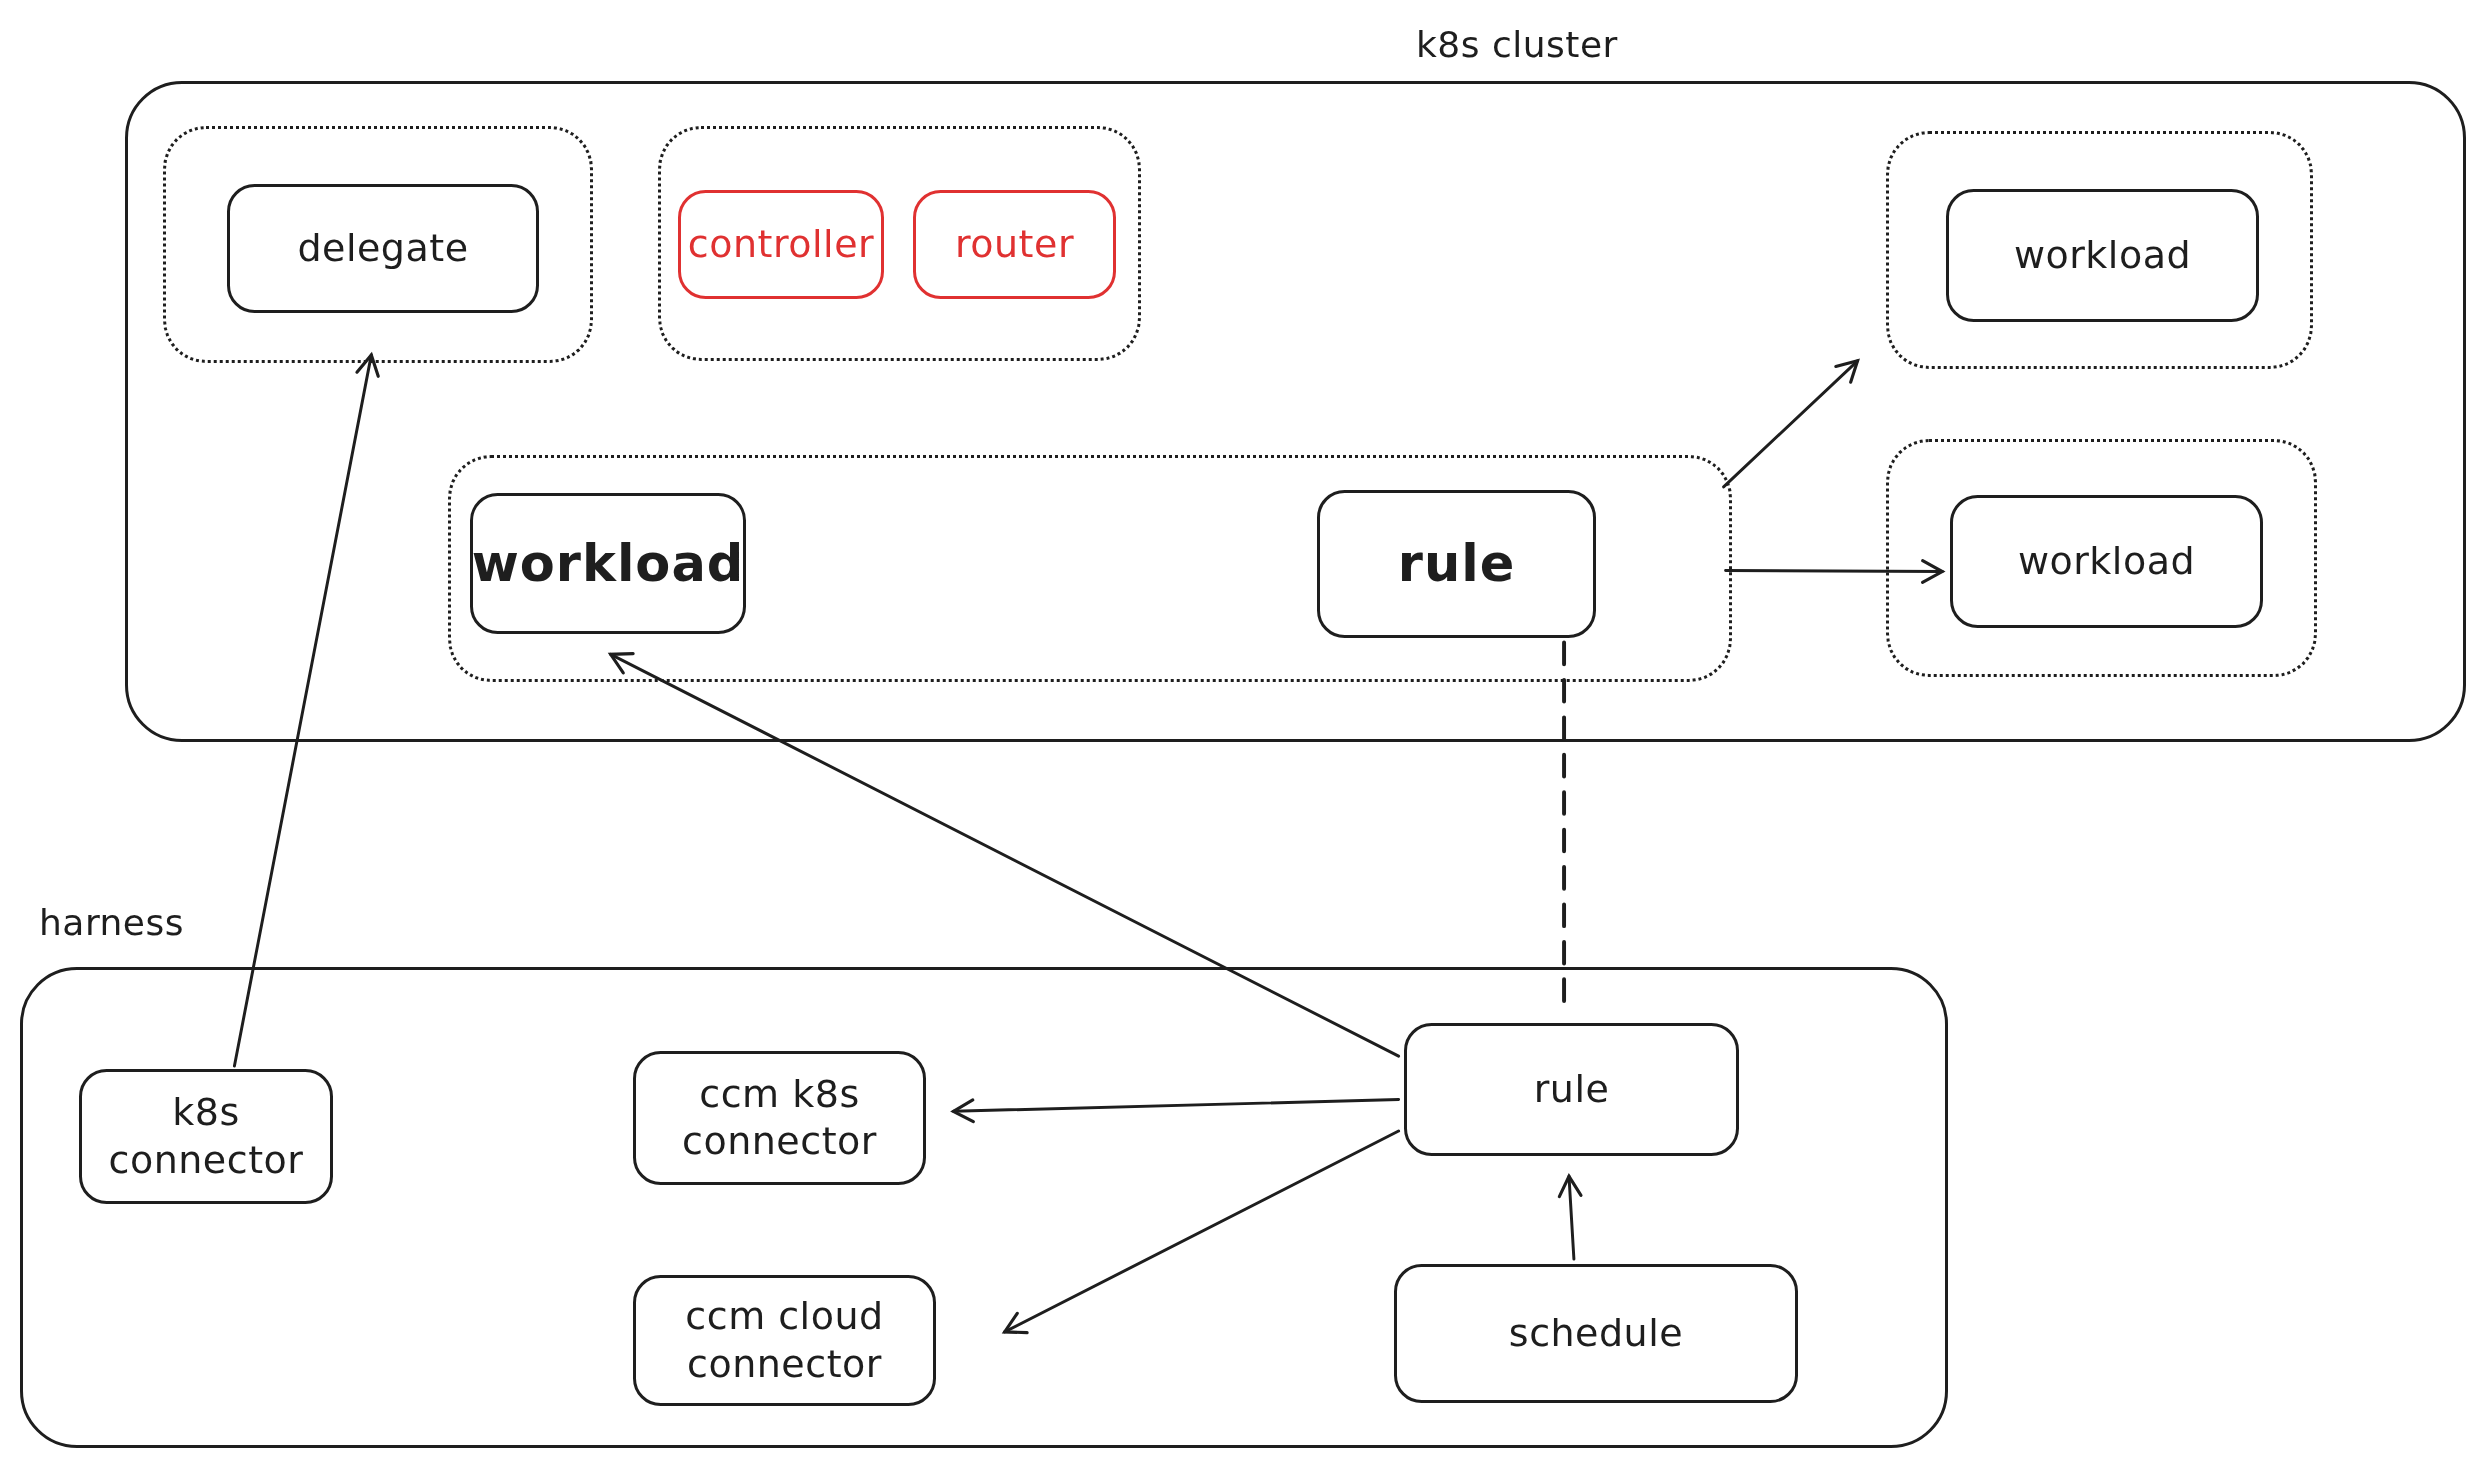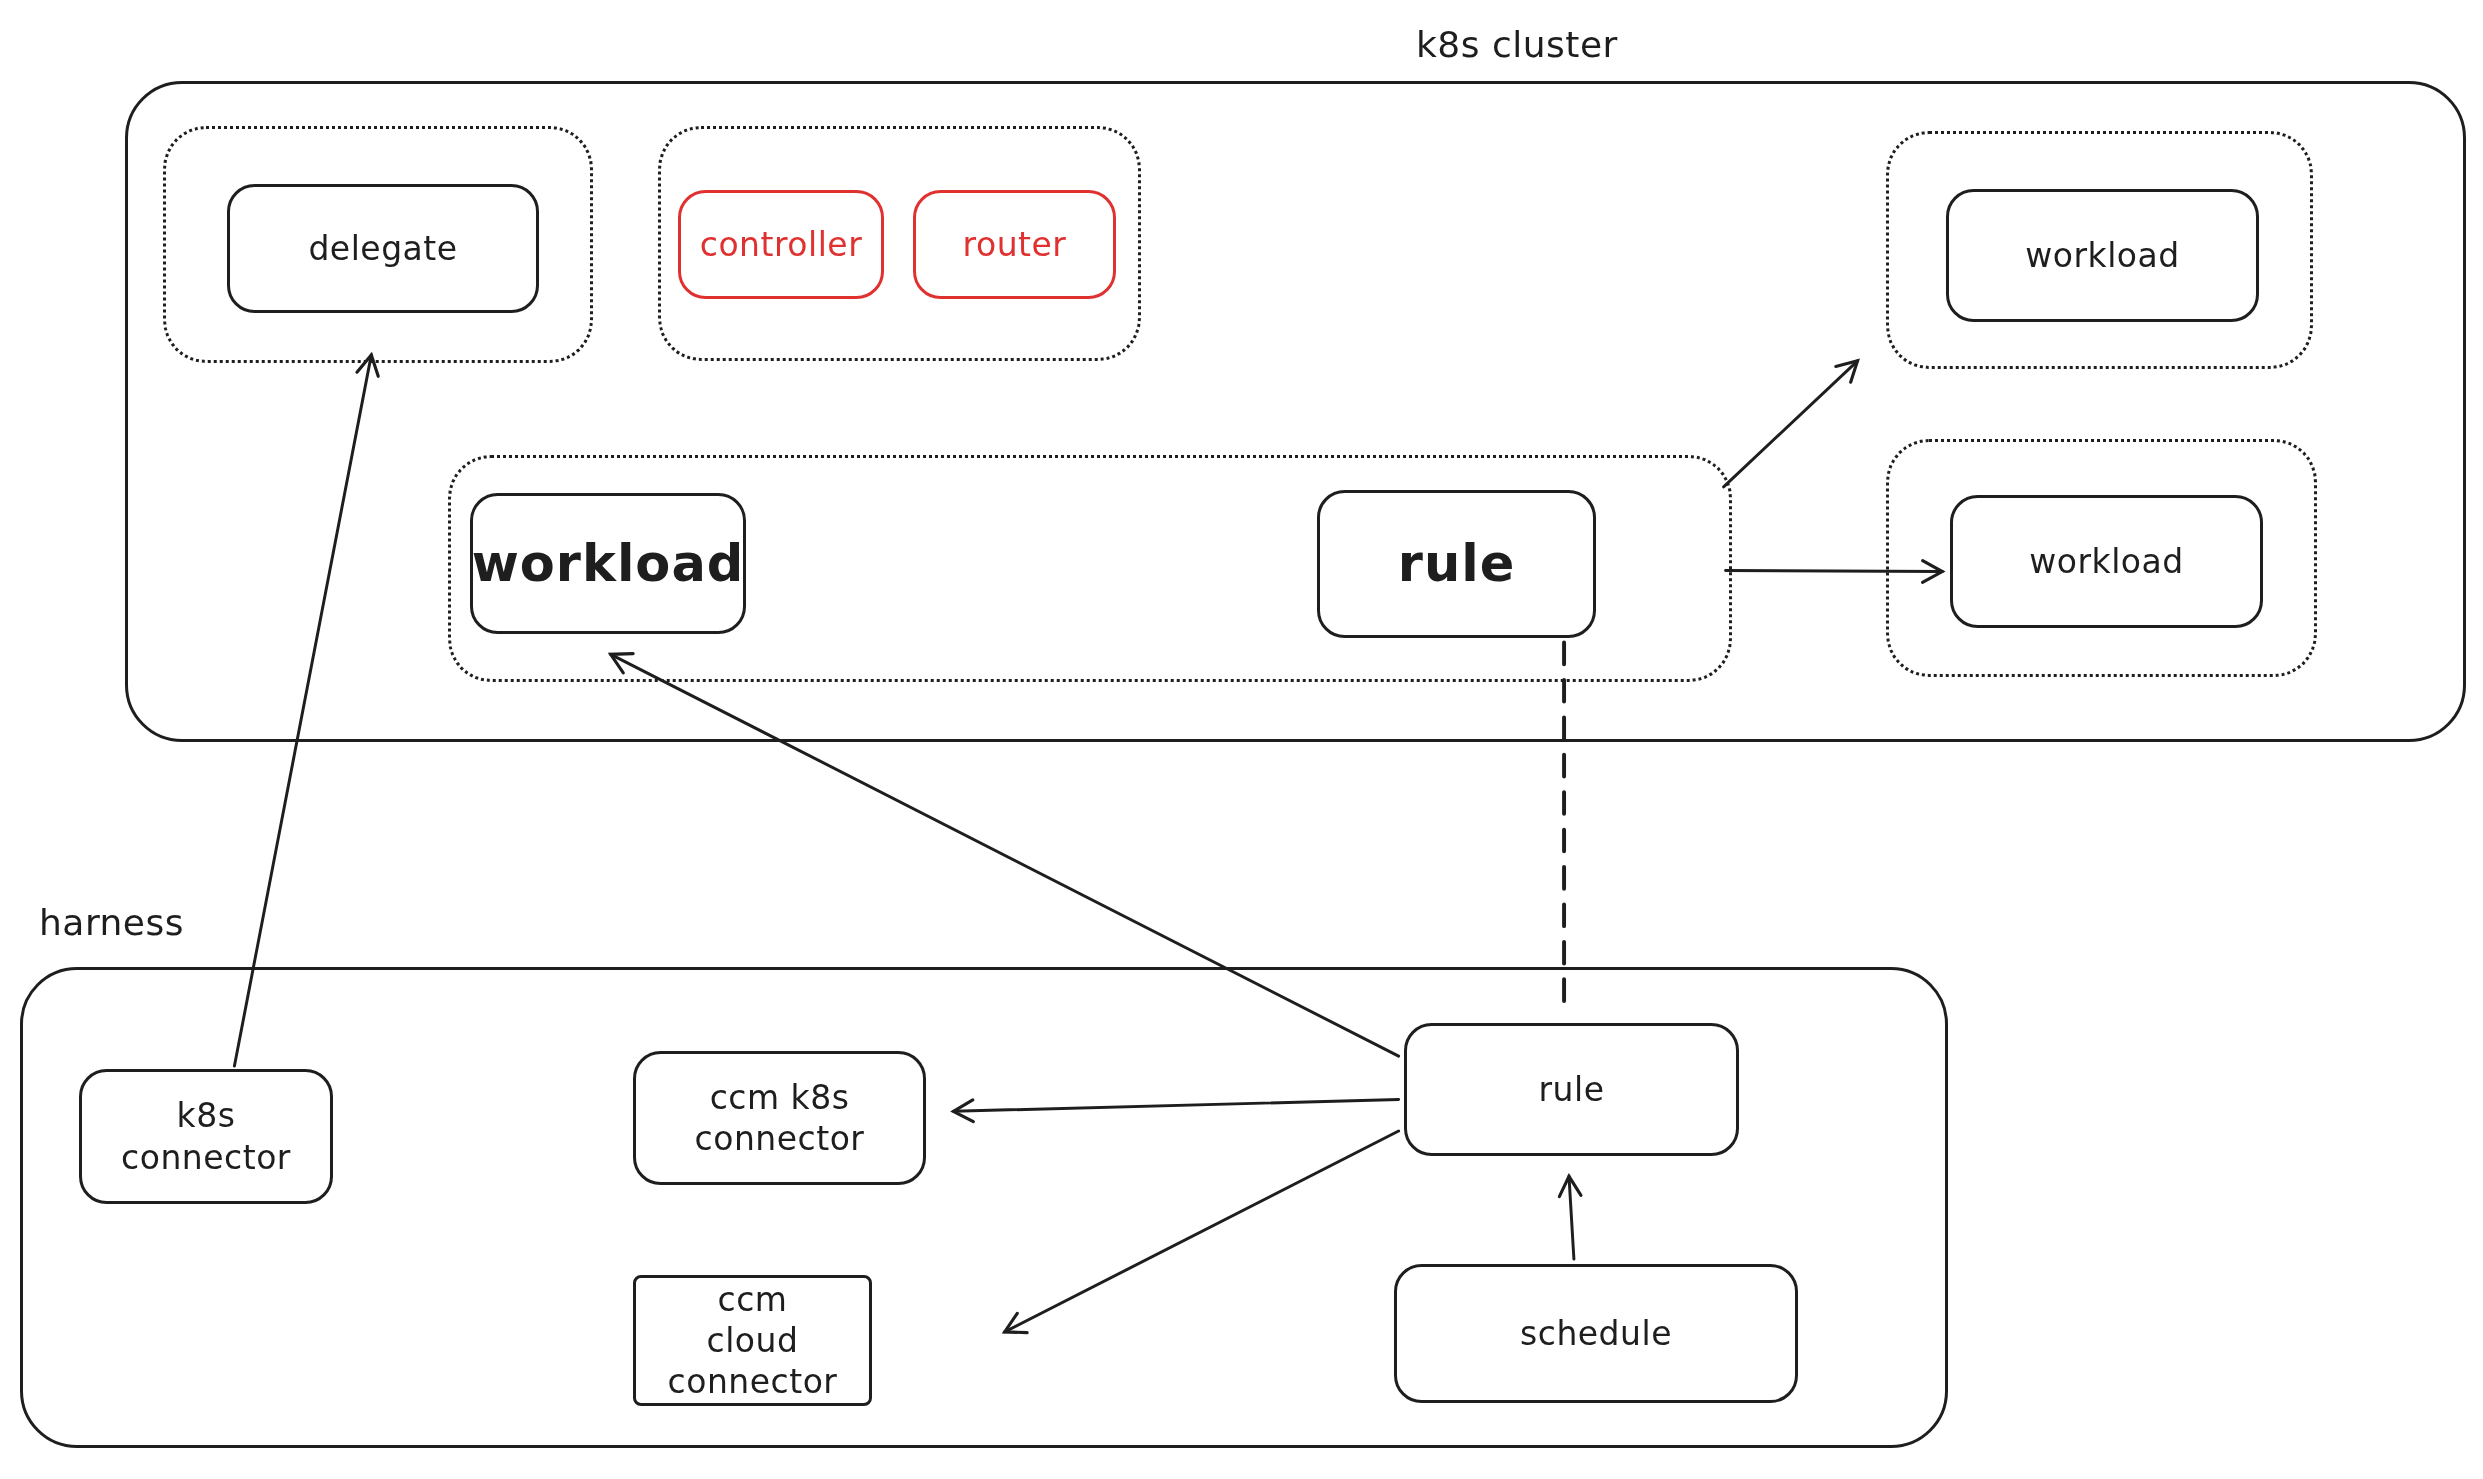--- a/index.html
+++ b/index.html
@@ -12,21 +12,21 @@
     overflow:hidden;
   }
   .abs{position:absolute;box-sizing:border-box;}
   
   .frame{border:3px solid #1e1e1e;border-radius:57px;background:transparent;}
   .group{border:3.9px dotted #1e1e1e;border-radius:43px;background:transparent;}
   
   .node{
     border:3.4px solid #1e1e1e;border-radius:27.6px;background:#ffffff;
     display:flex;align-items:center;justify-content:center;text-align:center;
-    font-size:33px;letter-spacing:0.5px;line-height:1.25;
+    font-size:38px;letter-spacing:0.5px;line-height:1.25;
   }
   .node.big{font-size:51px;font-weight:bold;letter-spacing:1px;}
   .node.red{border-color:#e03131;color:#e03131;}
   
   .free-label{font-size:36px;letter-spacing:0.5px;white-space:nowrap;}
   
   .k8s-frame      {left:125px; top:81px;  width:2341px;height:661px;}
   .k8s-label      {left:1416px;top:24px;}
   .delegate-group {left:163px; top:126px; width:430px; height:237px;}
   .delegate-box   {left:227px; top:184px; width:312px; height:129px;}
@@ -38,21 +38,21 @@
   .wl-mid-group   {left:1886px;top:439px; width:431px; height:238px;}
   .wl-mid-box     {left:1950px;top:495px; width:313px; height:133px;}
   .main-group     {left:448px; top:455px; width:1284px;height:227px;}
   .wl-main-box    {left:470px; top:493px; width:276px; height:141px;}
   .rule-main-box  {left:1317px;top:490px; width:279px; height:148px;}
   
   .harness-label  {left:39px;  top:902px;}
   .harness-frame  {left:19.7px;  top:967px; width:1928px;height:481px;}
   .k8s-conn-box   {left:59px;  top:1069px;width:254px; height:135px;padding:0 9.9px;margin-left:20px;}
   .ccm-k8s-box    {left:633px; top:1051px;width:293px; height:134px;padding:0 35px;}
-  .ccm-cloud-box  {left:633px; top:1275px;width:239px; height:131px;padding:0 43px;border-radius:8px;}
+  .ccm-cloud-box  {left:633px; top:1275px;width:303px; height:131px;padding:0 43px;}
   .rule-h-box     {left:1404px;top:1023px;width:335px; height:133px;}
   .schedule-box   {left:1394px;top:1264px;width:404px; height:139px;}
   
   #edges{position:absolute;left:0;top:0;width:2483px;height:1480px;pointer-events:none;}
   #edges line{stroke:#1e1e1e;stroke-width:3;stroke-linecap:round;}
   #edges line.dashed{stroke-dasharray:22 16;stroke-width:4;}
 </style>
 </head>
 <body>
 

